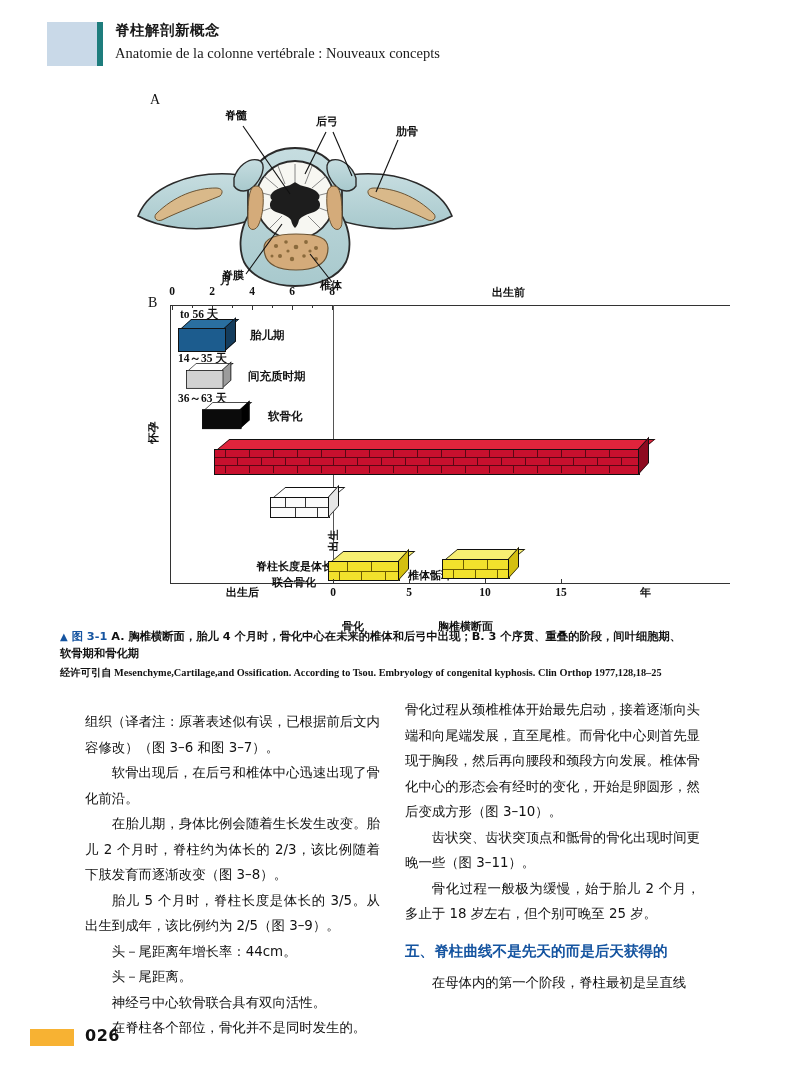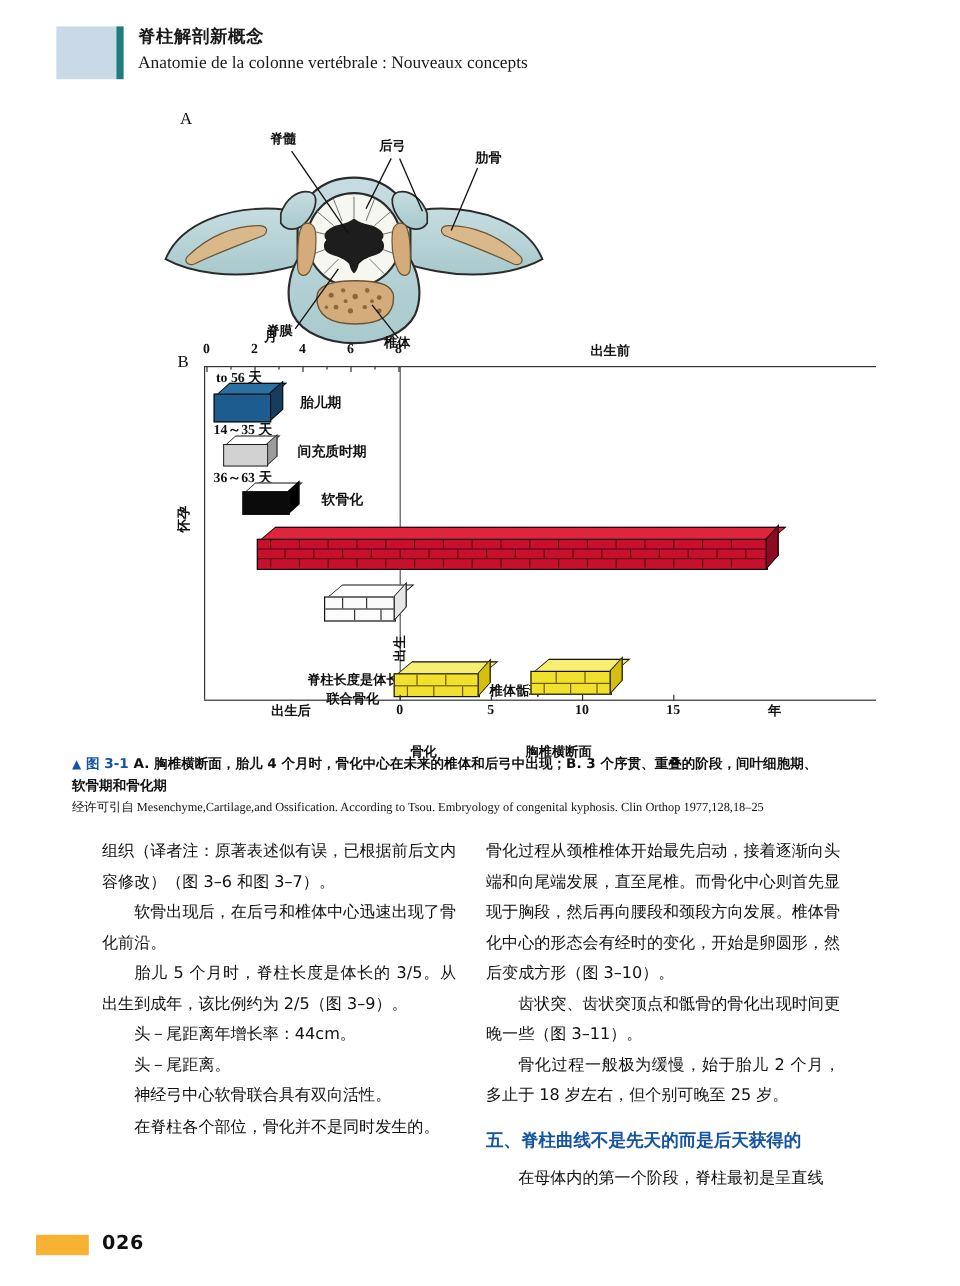--- a/index.html
+++ b/index.html
@@ -72,26 +72,26 @@
   .bar-text{position:absolute;font-family:"DejaVu Sans","Liberation Sans",sans-serif;
             font-size:11px;font-weight:700;white-space:nowrap;margin-top:36px;}
 
   
   .caption{position:absolute;left:60px;top:628px;width:690px;}
   .cap-line{font-family:"DejaVu Sans","Liberation Sans",sans-serif;font-size:11.3px;
             font-weight:700;line-height:17px;color:#111;}
   .cap-tri{color:#1554a0;font-size:10px;}
   .cap-num{color:#1554a0;}
   .cap-src{font-family:"Liberation Serif","DejaVu Serif",serif;font-size:10.3px;
-           line-height:16px;color:#111;margin-top:3px;}
+           line-height:16px;color:#111;margin-top:3px;font-weight:bold;}
 
   
   .cols{position:absolute;left:85px;top:697px;width:635px;height:320px;}
   .col{position:absolute;top:0;width:295px;}
-  .col.left{left:0;}
+  .col.left{left:0;margin-top:12px;}
   .col.right{left:320px;}
   .para{font-family:"DejaVu Sans","Liberation Sans",sans-serif;
         font-size:13.4px;line-height:25.5px;color:#111;text-align:justify;
         text-justify:inter-ideograph;margin:0;}
   .para.ind{text-indent:2em;}
   .h2{font-family:"DejaVu Sans","Liberation Sans",sans-serif;font-size:14.6px;
       font-weight:700;color:#1554a0;line-height:26px;margin:11px 0 6px 0;}
 
   
   .footer{position:absolute;left:30px;bottom:20px;width:200px;height:26px;}
@@ -383,20 +383,21 @@
       <span>A. 胸椎横断面，胎儿 4 个月时，骨化中心在未来的椎体和后弓中出现；B. 3 个序贯、重叠的阶段，间叶细胞期、</span>
     </div>
     <div class="cap-line">软骨期和骨化期</div>
     <div class="cap-src">经许可引自 Mesenchyme,Cartilage,and Ossification. According to Tsou. Embryology of congenital kyphosis. Clin Orthop 1977,128,18–25</div>
   </div>
 
   <div class="cols">
     <div class="col left">
       <p class="para">组织（译者注：原著表述似有误，已根据前后文内容修改）（图 3–6 和图 3–7）。</p>
       <p class="para ind">软骨出现后，在后弓和椎体中心迅速出现了骨化前沿。</p>
+      <p class="para ind">在胎儿期，身体比例会随着生长发生改变。胎儿 2 个月时，脊柱约为体长的 2/3，该比例随着下肢发育而逐渐改变（图 3–8）。</p>
       <p class="para ind">胎儿 5 个月时，脊柱长度是体长的 3/5。从出生到成年，该比例约为 2/5（图 3–9）。</p>
       <p class="para ind">头－尾距离年增长率：44cm。</p>
       <p class="para ind">头－尾距离。</p>
       <p class="para ind">神经弓中心软骨联合具有双向活性。</p>
       <p class="para ind">在脊柱各个部位，骨化并不是同时发生的。</p>
     </div>
     <div class="col right">
       <p class="para">骨化过程从颈椎椎体开始最先启动，接着逐渐向头端和向尾端发展，直至尾椎。而骨化中心则首先显现于胸段，然后再向腰段和颈段方向发展。椎体骨化中心的形态会有经时的变化，开始是卵圆形，然后变成方形（图 3–10）。</p>
       <p class="para ind">齿状突、齿状突顶点和骶骨的骨化出现时间更晚一些（图 3–11）。</p>
       <p class="para ind">骨化过程一般极为缓慢，始于胎儿 2 个月，多止于 18 岁左右，但个别可晚至 25 岁。</p>

